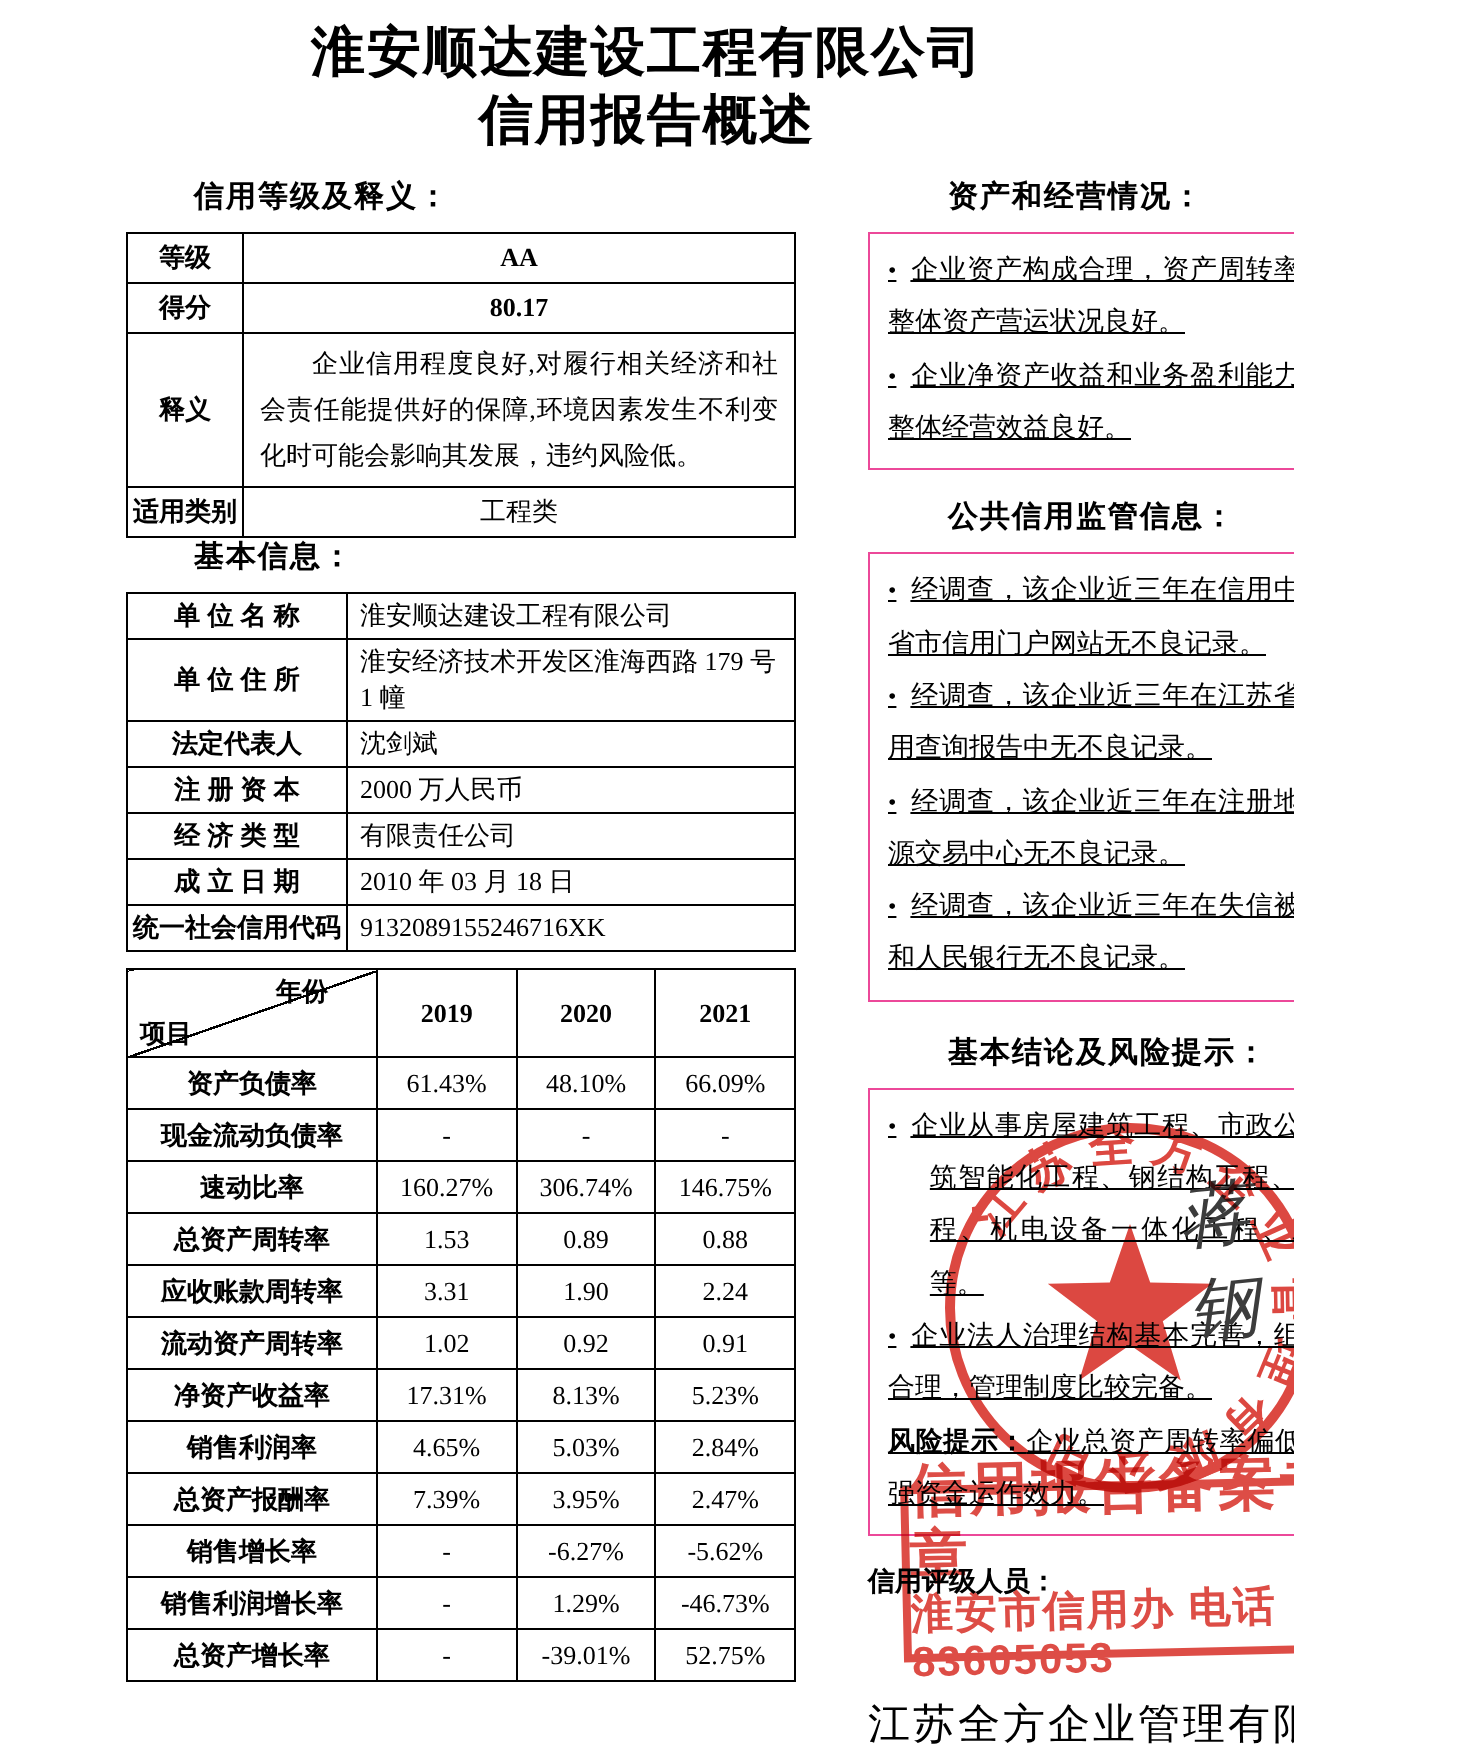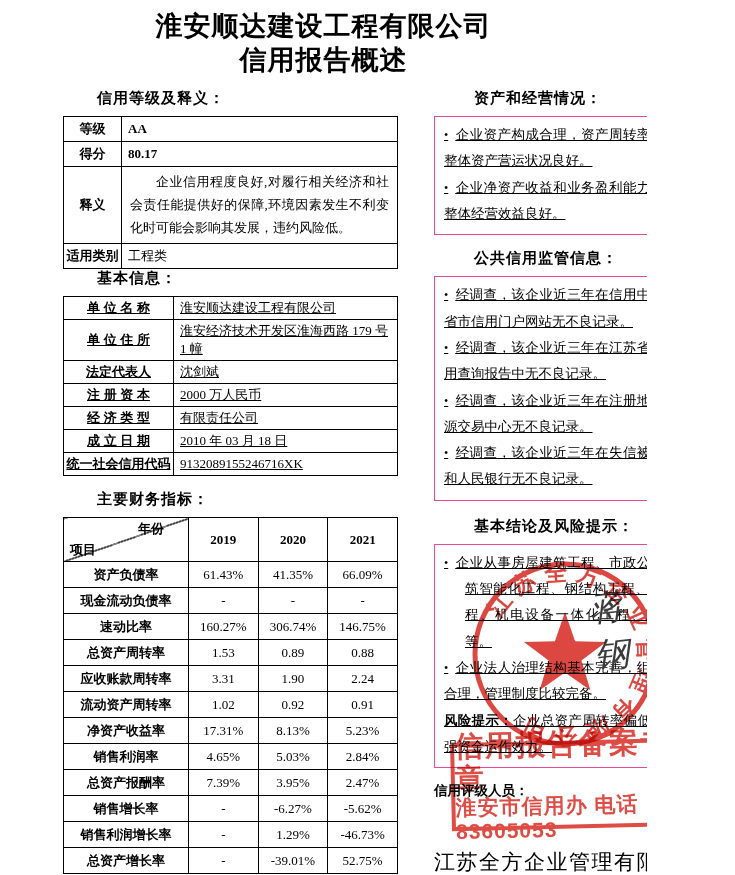--- a/index.html
+++ b/index.html
@@ -19,28 +19,28 @@
   .sec-heading {
     font-family:"Liberation Sans", sans-serif; font-weight:bold;
     font-size:15px; margin:5px 0 8px 34px; letter-spacing:1px;
   }
   table { width:100%; border-collapse:collapse; font-size:13px; }
   td { border:1px solid #000; padding:2px 6px; vertical-align:middle; }
   .lbl {
     font-family:"Liberation Sans", sans-serif; font-weight:bold;
     text-align:center; padding:2px 2px;
   }
-  .val-c { text-align:left; }
+  .val-c { text-align:center; }
   .bold  { font-weight:bold; }
 
   .rating-table .lbl { width:58px; }
   .rating-table td { height:25px; }
   .rating-table .shiyi { text-align:justify; text-indent:2em; line-height:1.75; padding:4px 8px; height:auto; }
 
-  .basic-table { margin-top:2px;text-decoration:underline; }
+  .basic-table { margin-top:2px; }
   .basic-table .lbl { width:110px; }
   .basic-table td { height:23px; }
 
   .fin-table { margin-top:8px; }
   .fin-table td { height:26px; text-align:center; }
   .fin-table .lbl { width:125px; }
   .fin-head { height:44px; }
   .diag-cell {
     position:relative; padding:0; height:44px;
     background:linear-gradient(to bottom right,
@@ -154,37 +154,36 @@
         <td class="lbl">成 立 日 期</td>
         <td>2010 年 03 月 18 日</td>
       </tr>
       <tr>
         <td class="lbl">统一社会信用代码</td>
         <td>9132089155246716XK</td>
       </tr>
     </tbody>
       </table>
 
-    <div class="sec-heading" style="margin-top:14px">主要财务指标：</div>
 
     <table class="fin-table">
       <tbody>
           <tr class="fin-head">
         <td class="diag-cell">
           <span class="diag-top">年份</span>
           <span class="diag-bottom">项目</span>
         </td>
         <td class="year-cell">2019</td>
         <td class="year-cell">2020</td>
         <td class="year-cell">2021</td>
       </tr>
       <tr>
         <td class="lbl">资产负债率</td>
         <td>61.43%</td>
-        <td>41.35%</td>
+        <td>48.10%</td>
         <td>66.09%</td>
       </tr>
       <tr>
         <td class="lbl">现金流动负债率</td>
         <td>-</td>
         <td>-</td>
         <td>-</td>
       </tr>
       <tr>
         <td class="lbl">速动比率</td>

